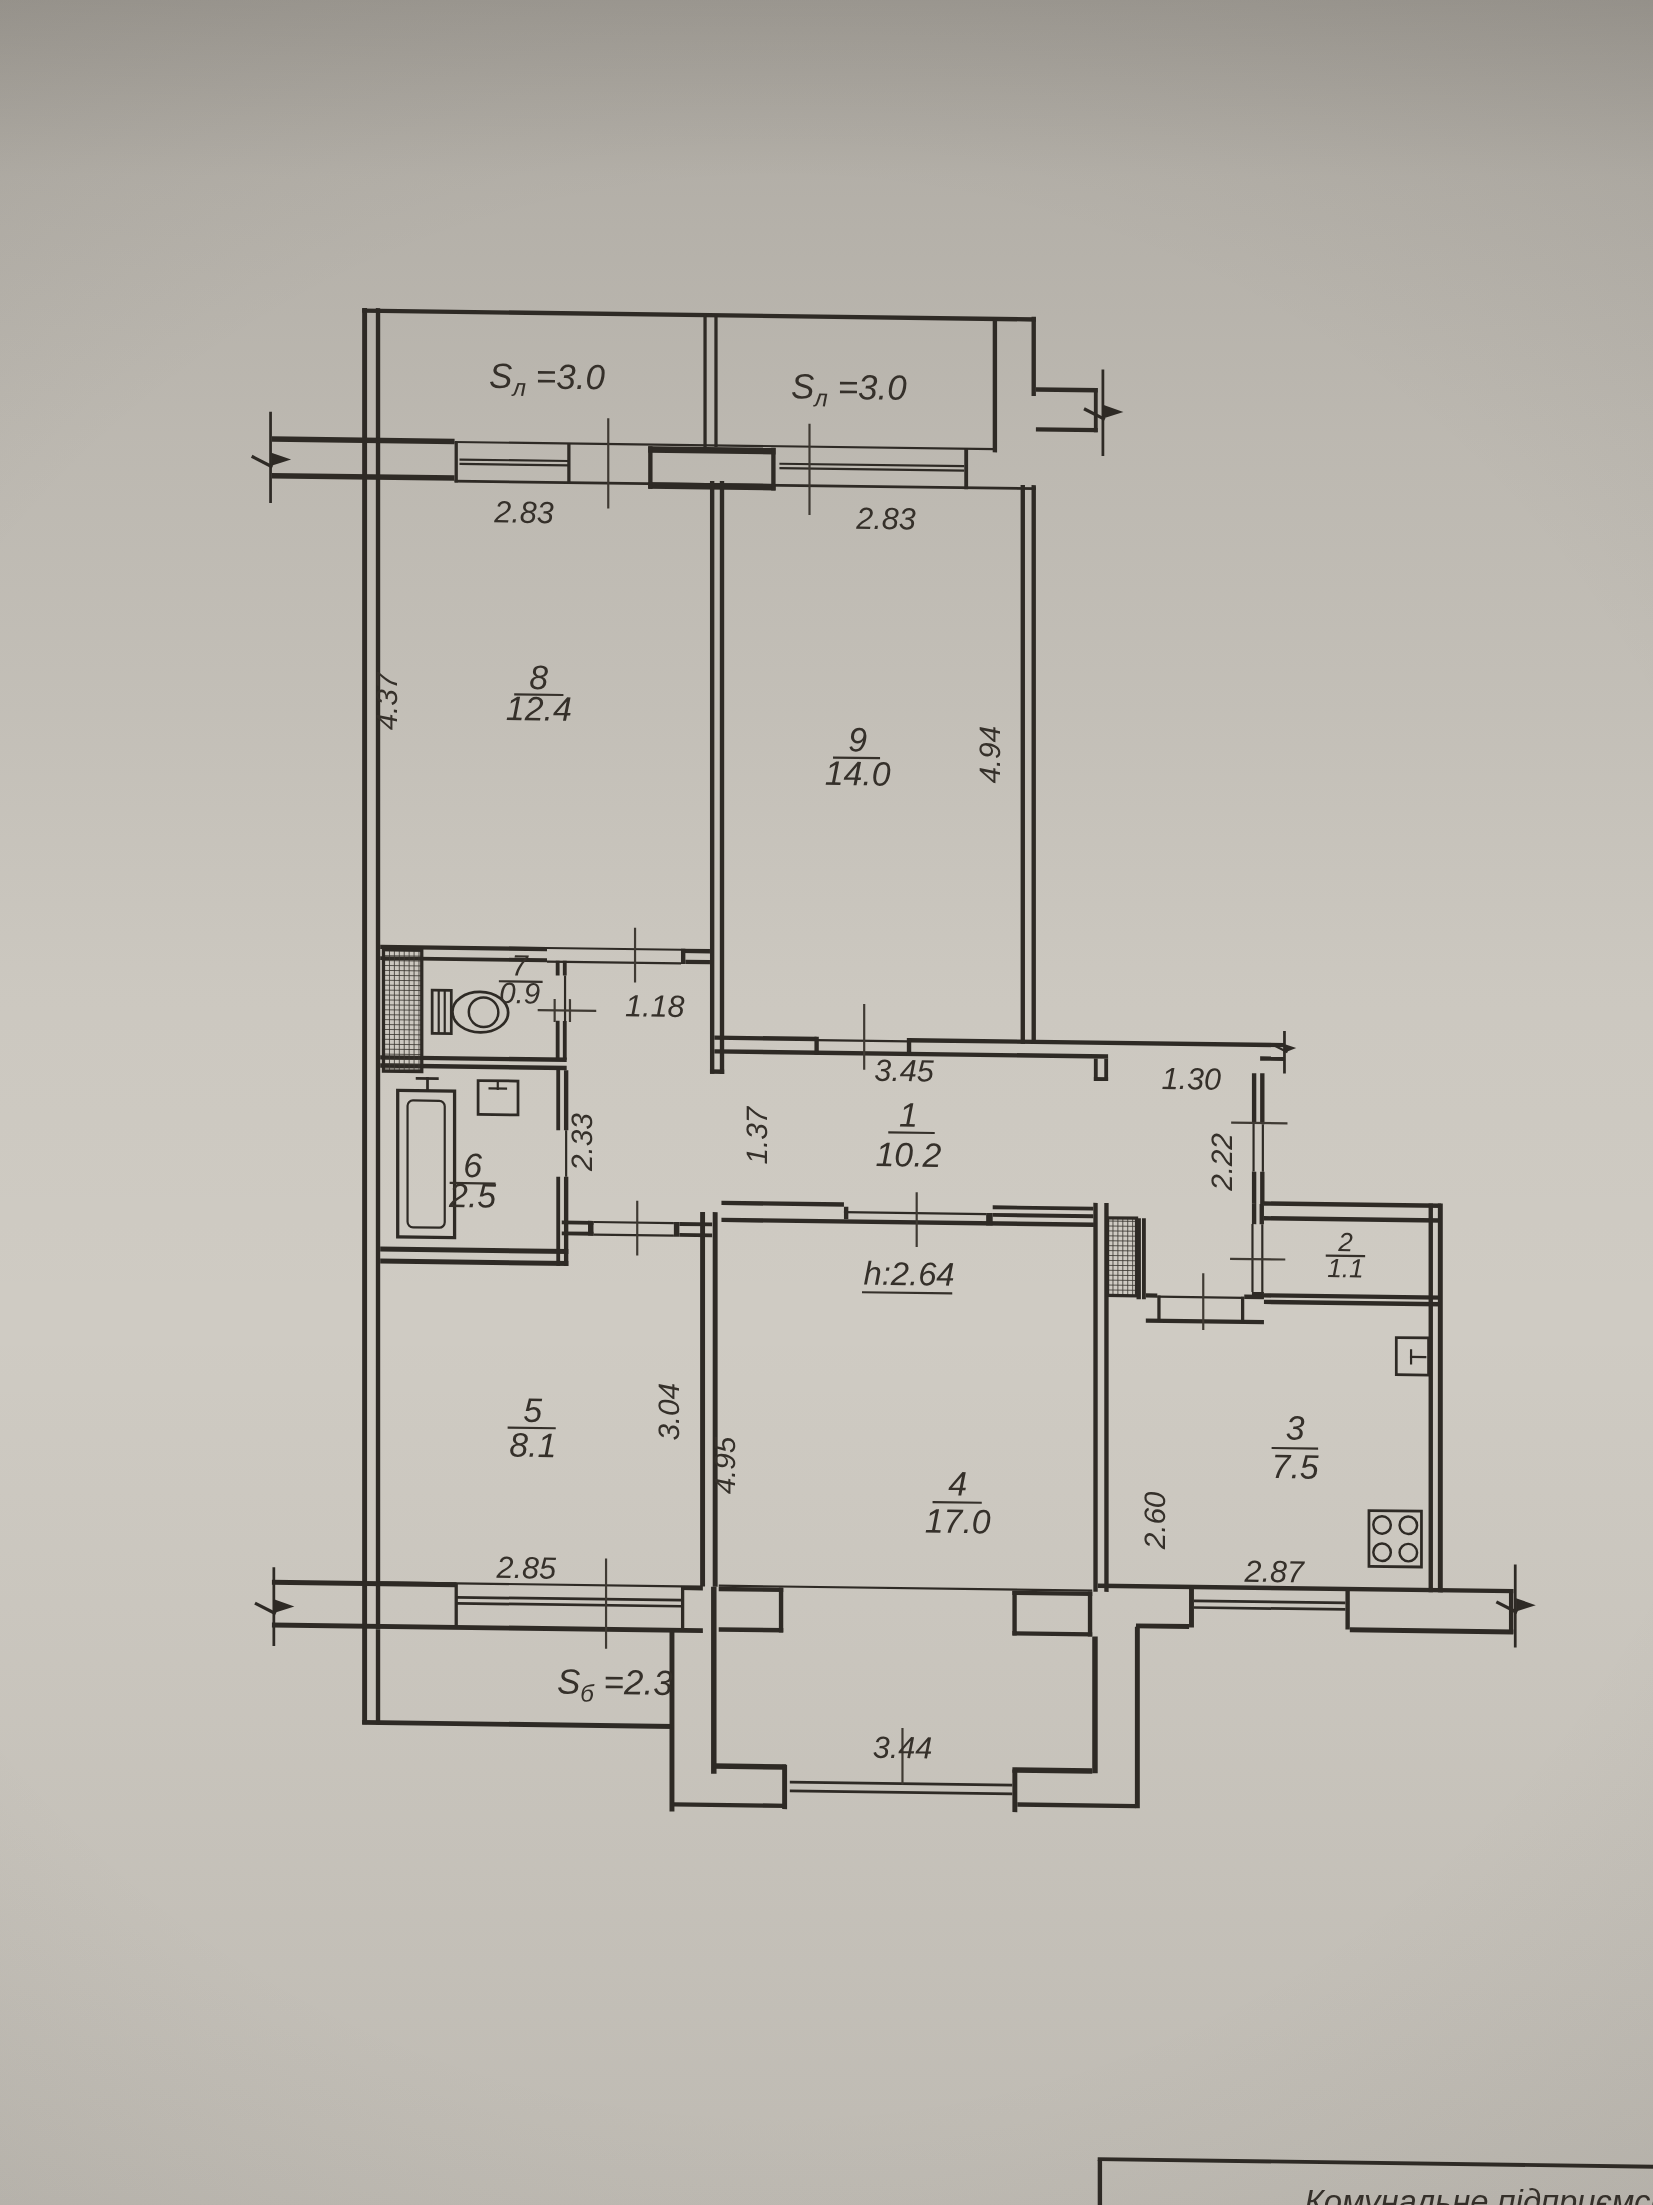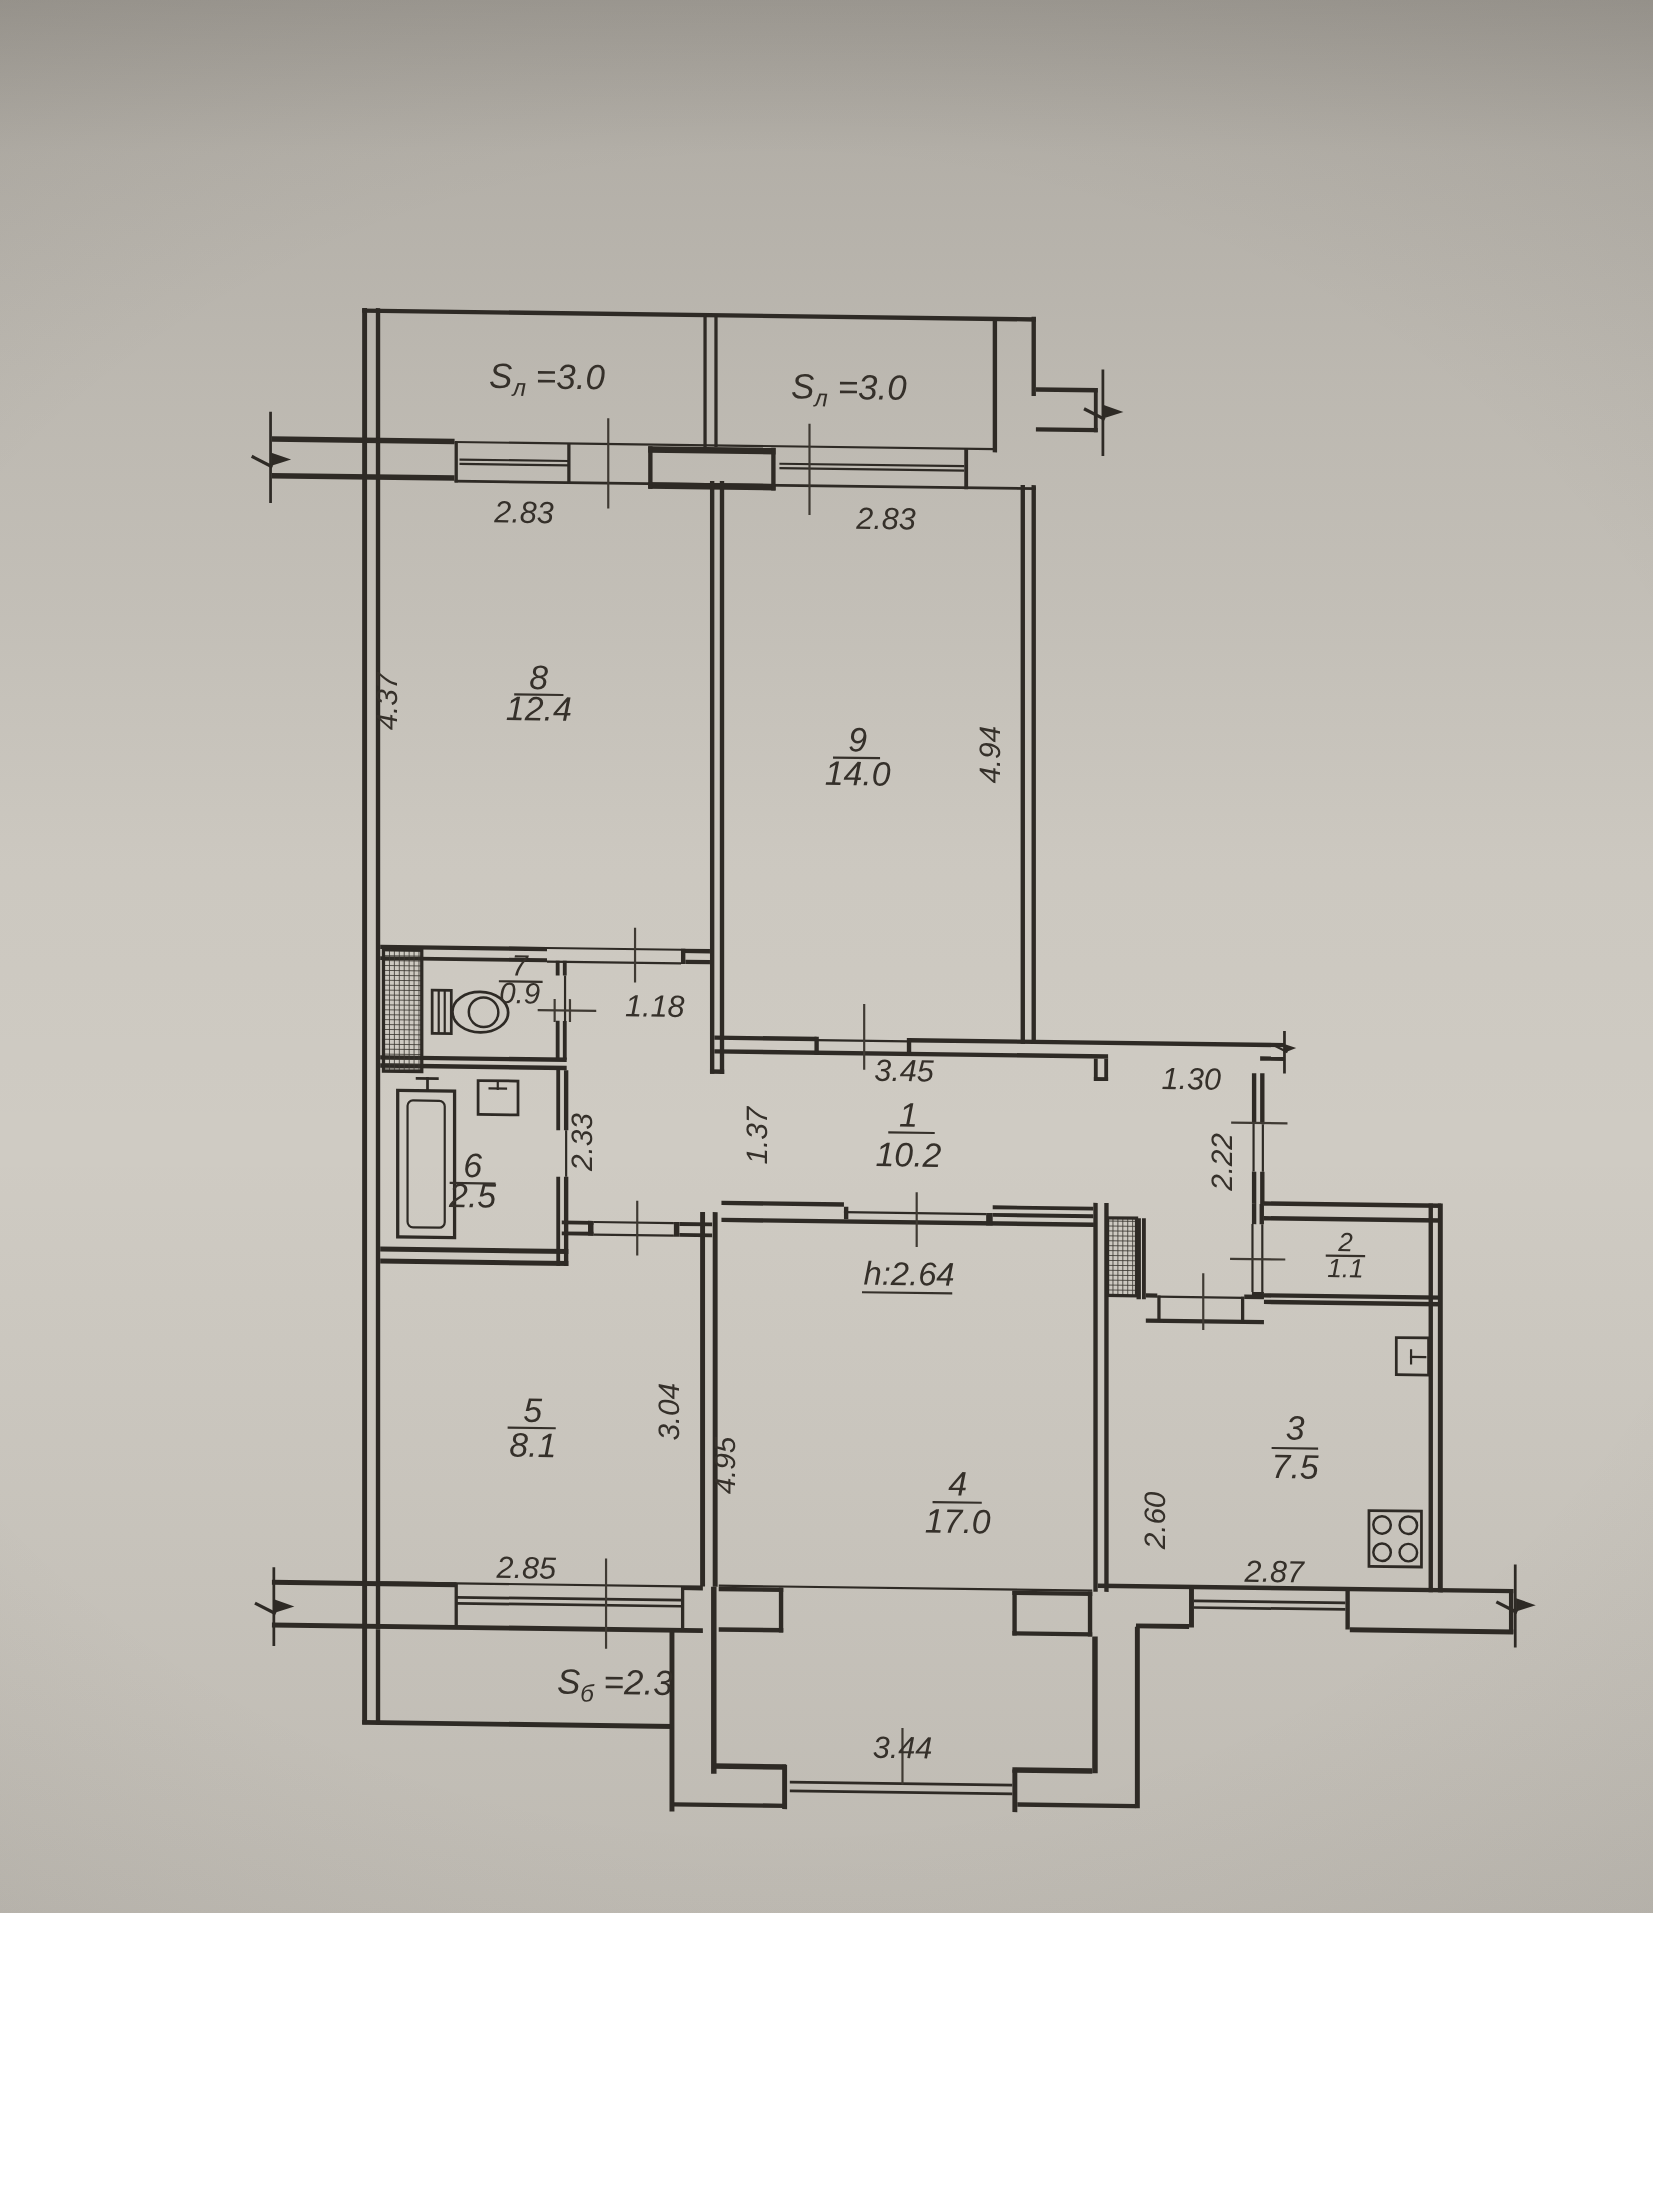--- a/index.html
+++ b/index.html
@@ -1,14 +1,14 @@
 <!DOCTYPE html>
 <html style="font-size:8.8px"><head><meta charset="utf-8"><style>
 html,body{margin:0;padding:0;}
-#page{position:relative;width:1654px;height:1913px;background:#cfcbc3;overflow:hidden;}
+#page{position:relative;width:1654px;height:2205px;background:#cfcbc3;overflow:hidden;}
 #shade{position:absolute;inset:0;
  background:
  linear-gradient(180deg, rgba(42,38,33,0.30) 0%, rgba(42,38,33,0.17) 8%, rgba(42,38,33,0.115) 20%, rgba(42,38,33,0.075) 32%, rgba(42,38,33,0.02) 45%, rgba(42,38,33,0) 60%, rgba(42,38,33,0.045) 78%, rgba(42,38,33,0.10) 100%),
  radial-gradient(ellipse 95% 70% at 47% 52%, rgba(0,0,0,0) 0%, rgba(0,0,0,0) 62%, rgba(40,36,32,0.09) 100%);}
 svg{position:absolute;left:0;top:0;filter:blur(0.2px);}
 </style></head><body>
 <div id="page">
 <div id="shade"></div>
 <svg width="1654" height="2205" viewBox="0 0 3024 4032">
 <defs>

